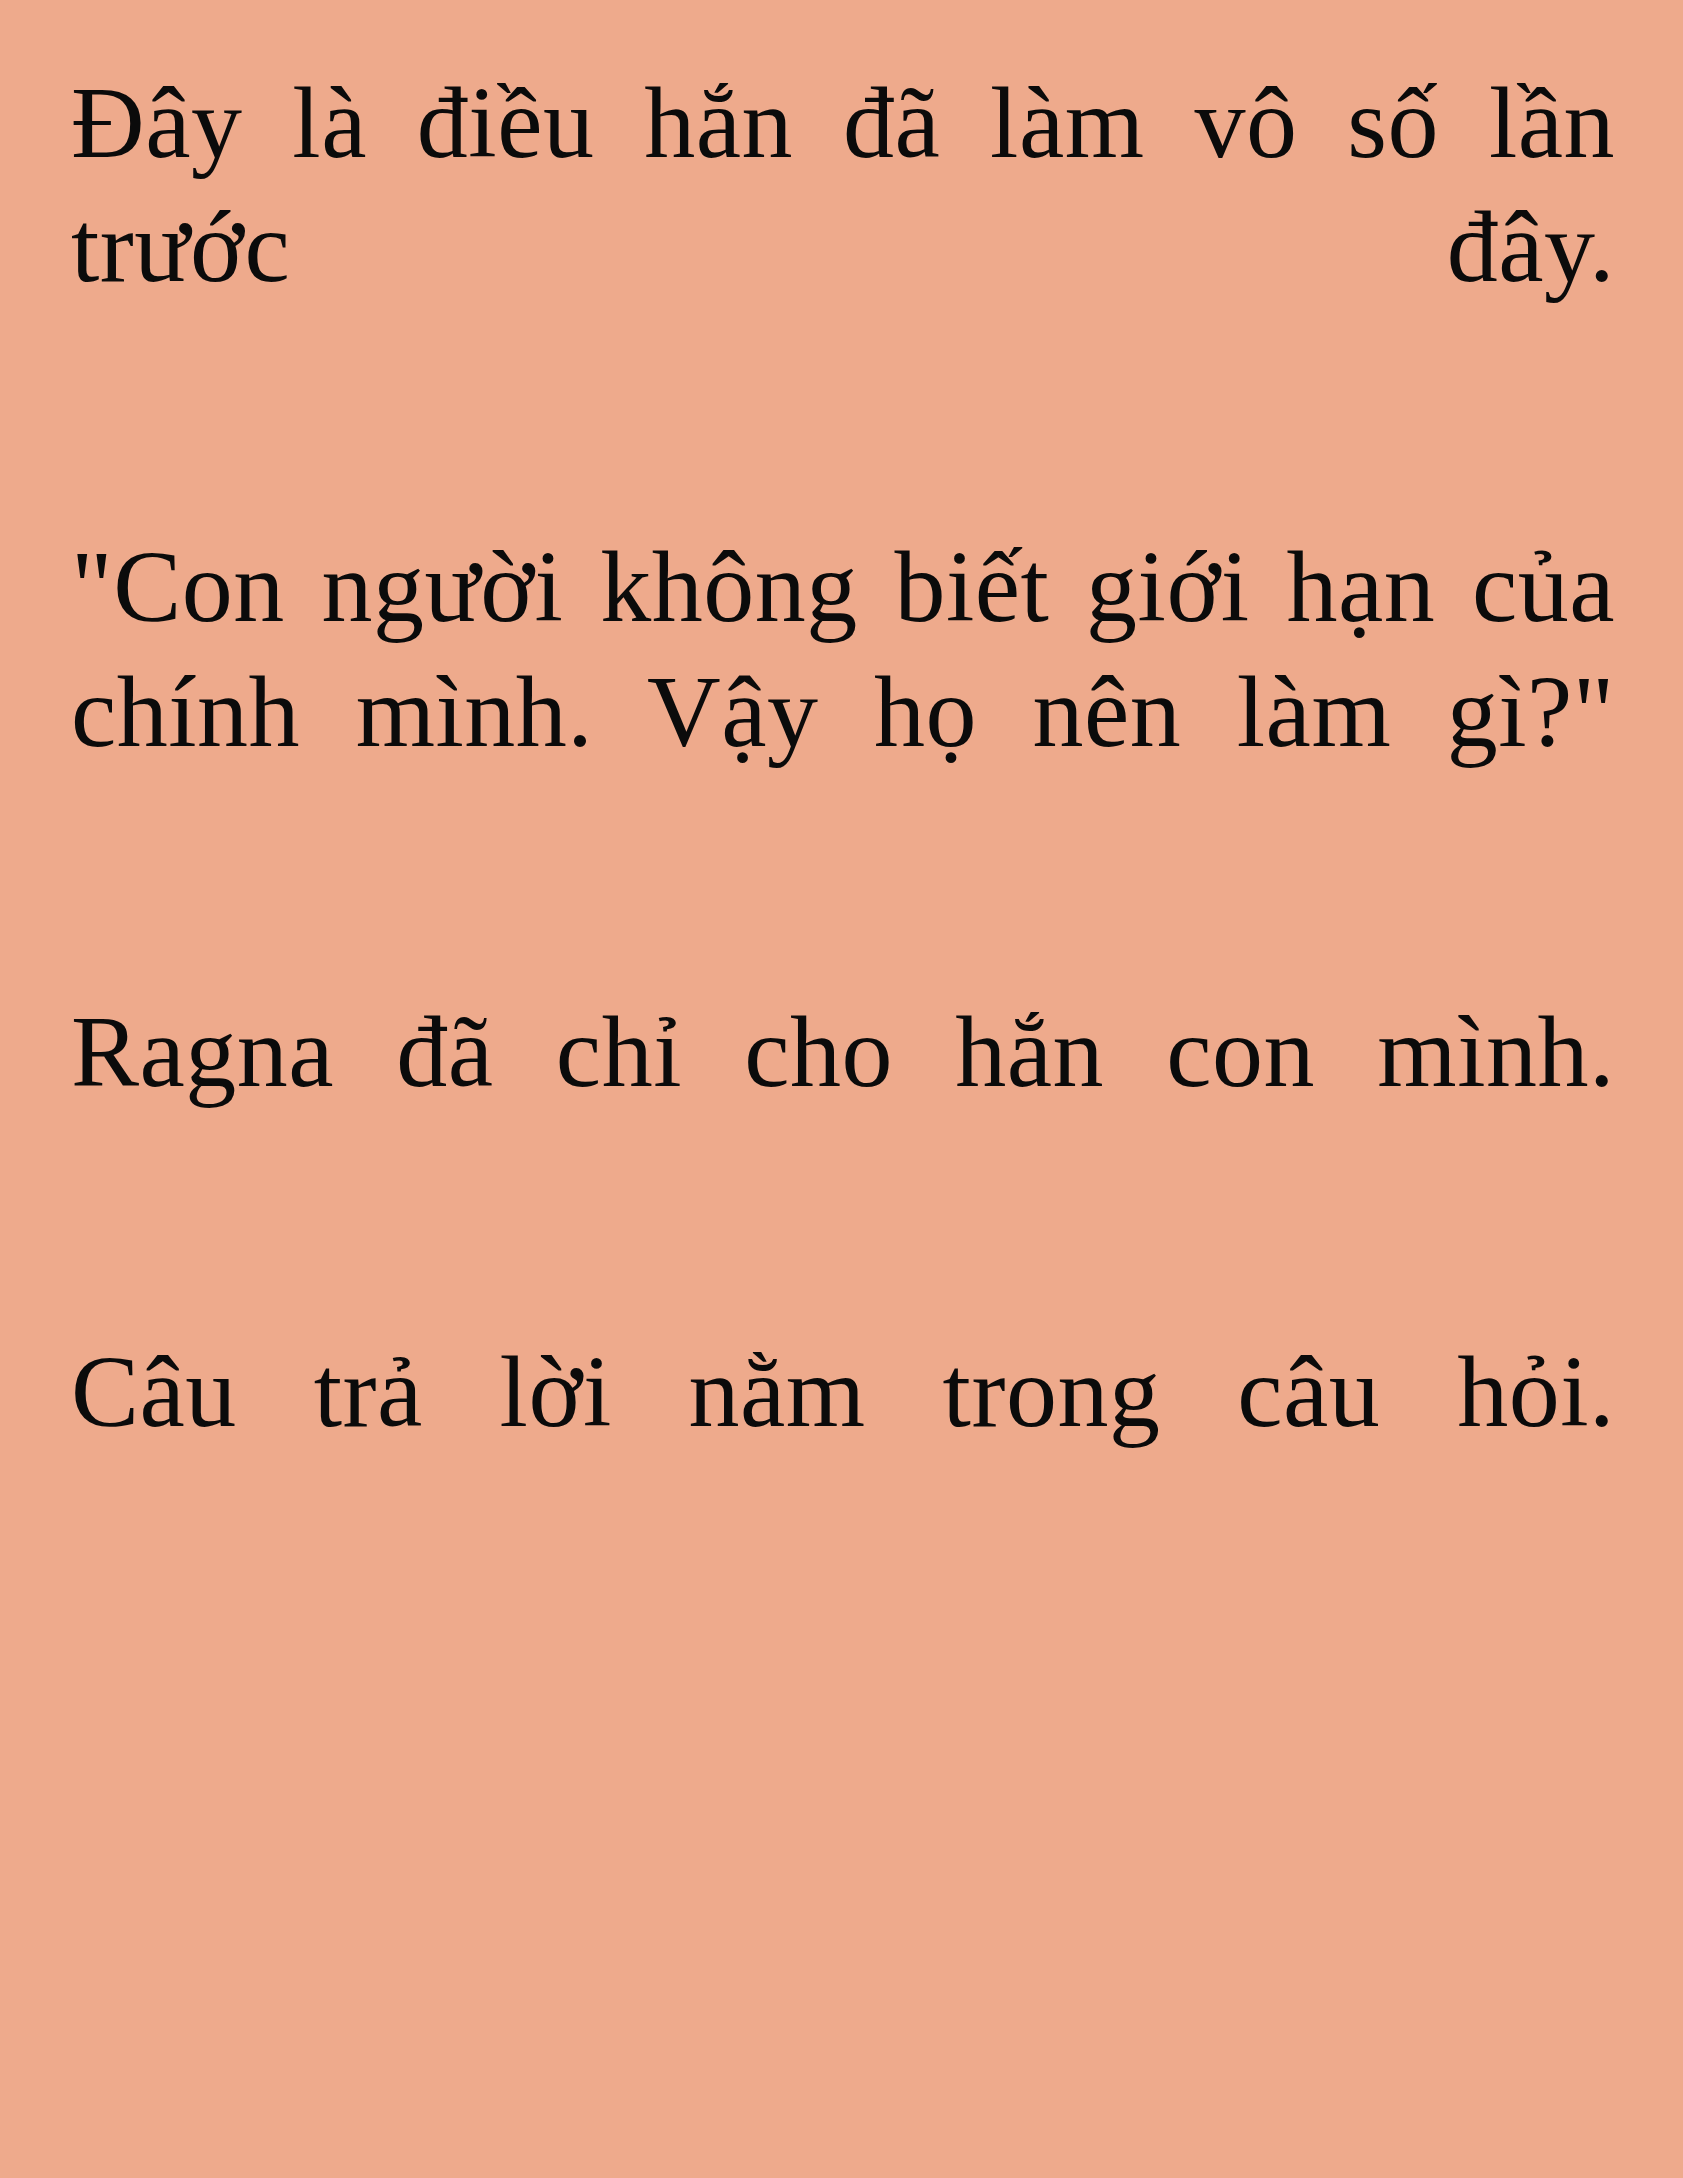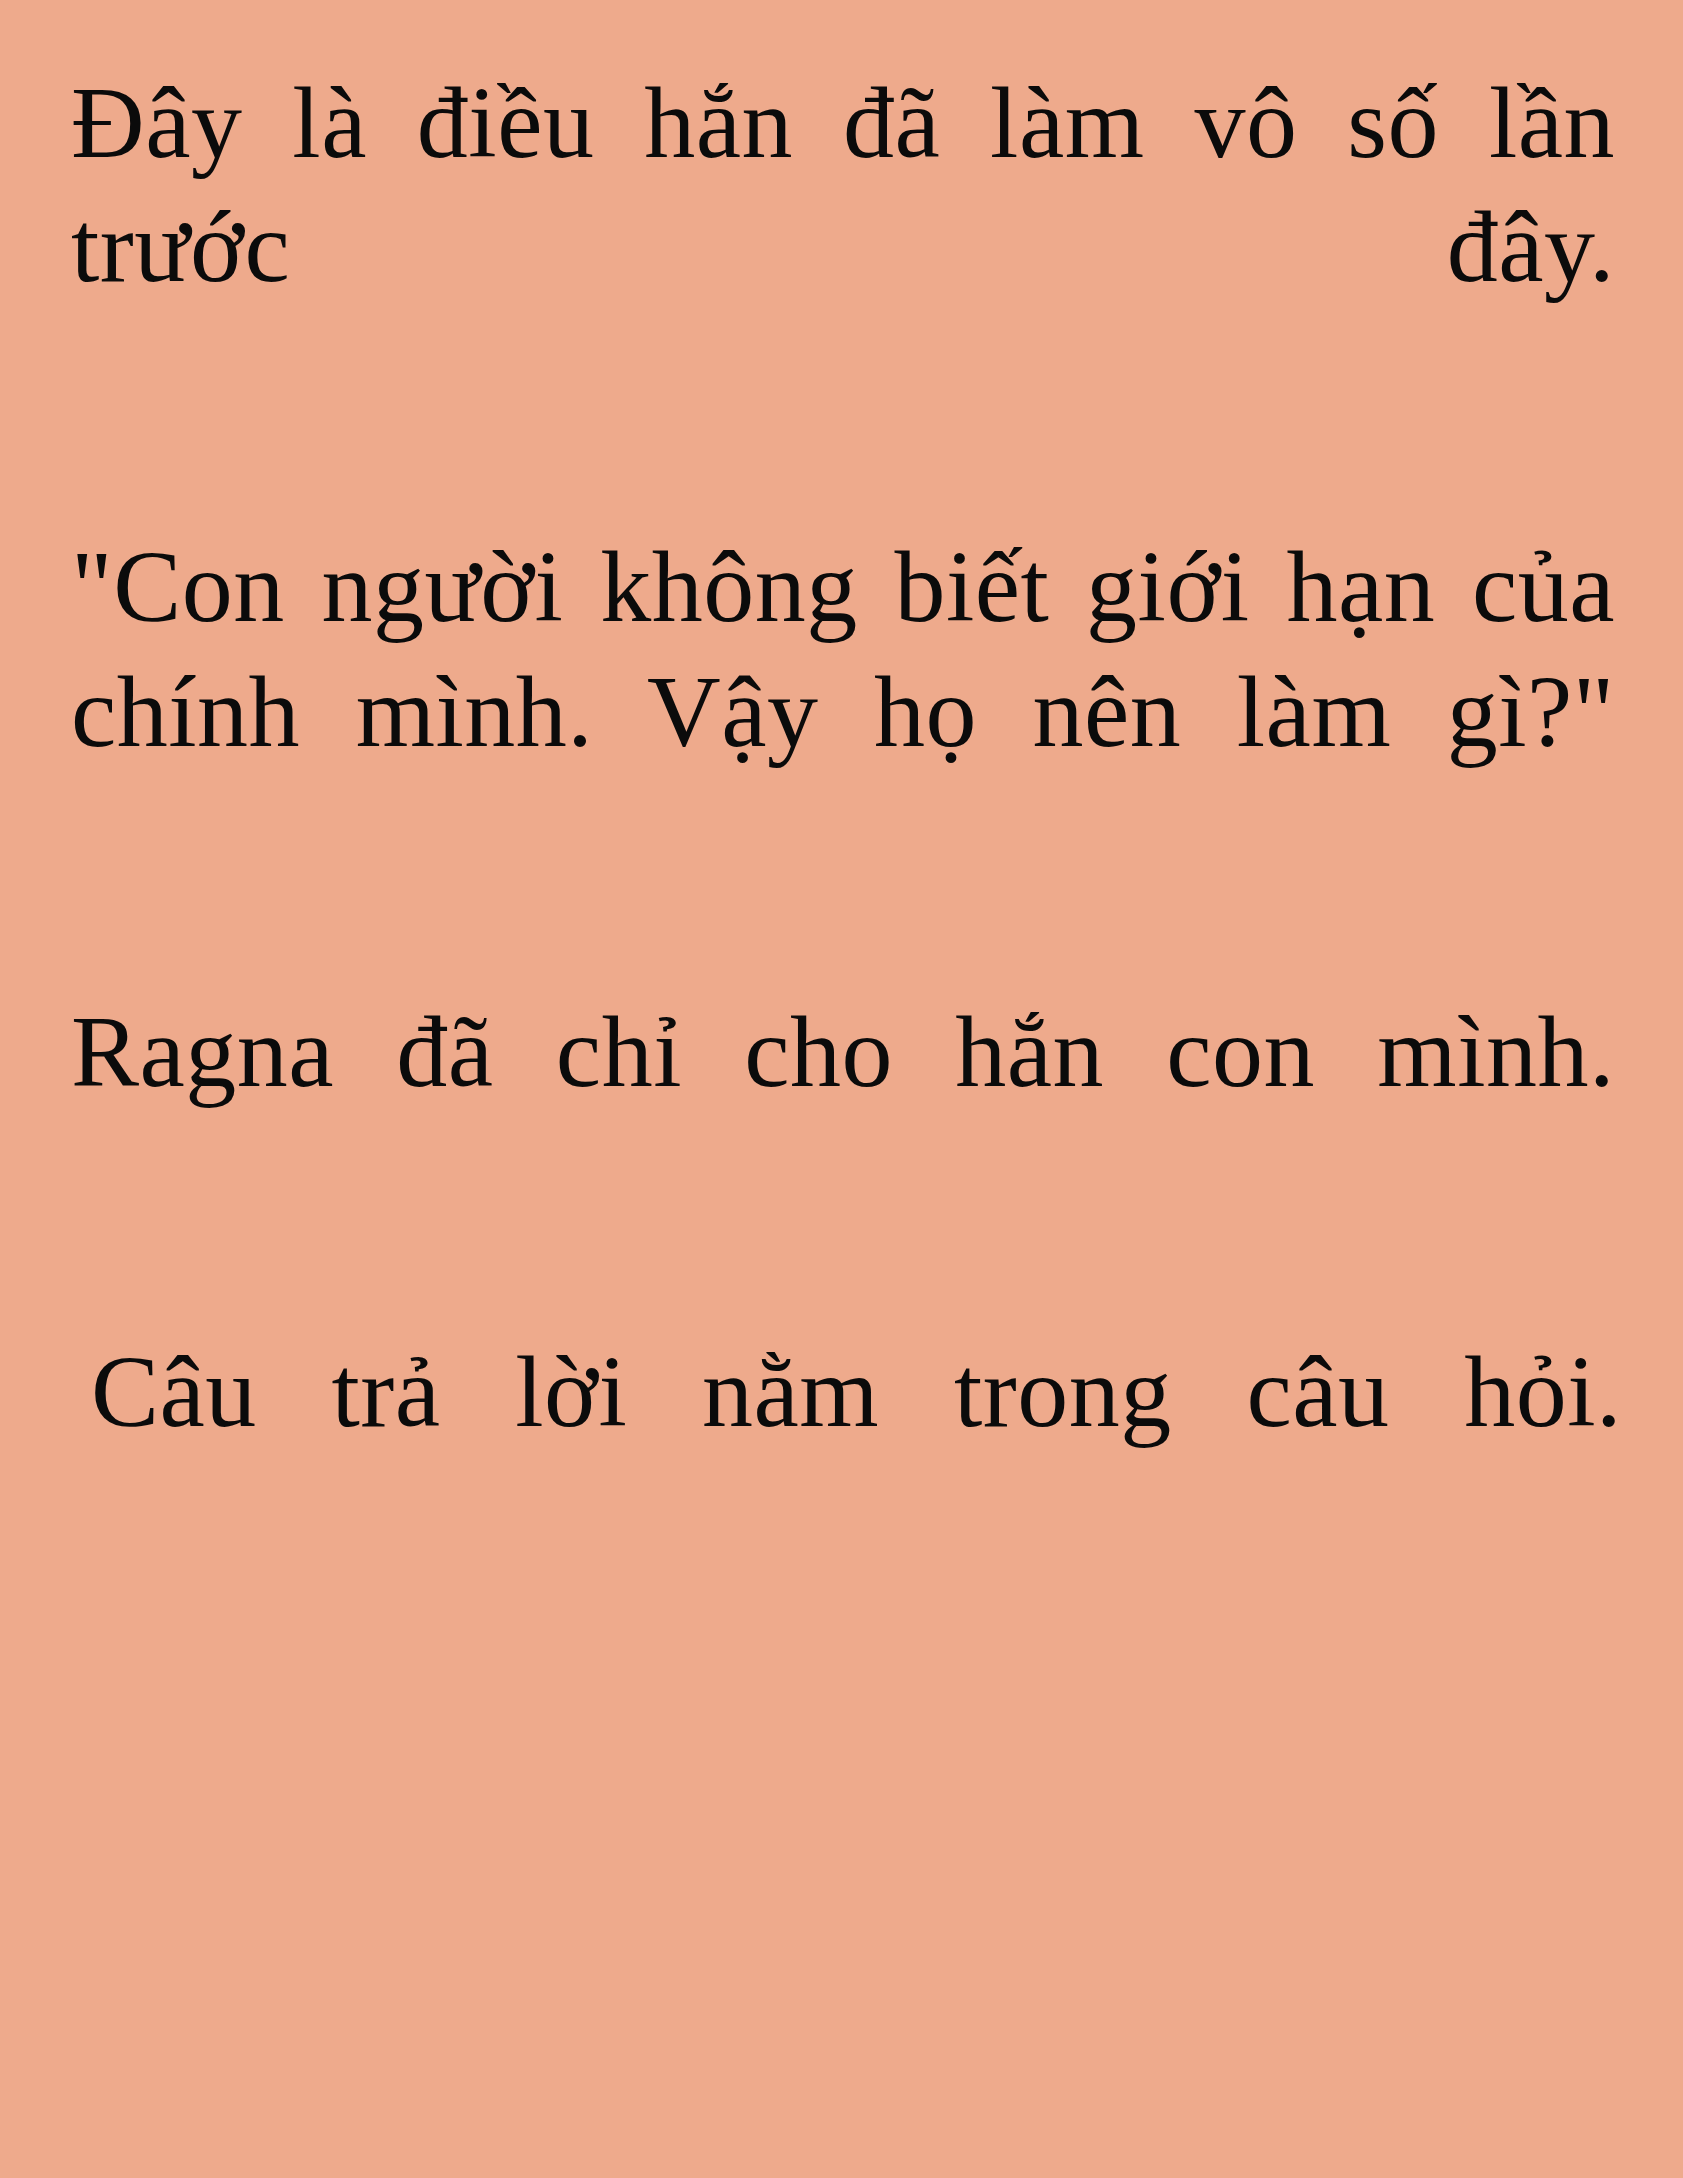--- a/index.html
+++ b/index.html
@@ -30,21 +30,20 @@
     letter-spacing: 0.5px;
     text-align: justify;
     text-justify: inter-word;
     margin: 0 0 91px 0;
     color: #0b0b0b;
     max-width: 1544px;
     word-spacing: 2px;
   }
   .para:last-child {
     margin-bottom: 0;
-    margin-left: 20px;
   }
   
   .para::after {
     content: "";
     display: inline-block;
     width: 100%;
   }
 </style>
 </head>
 <body>

